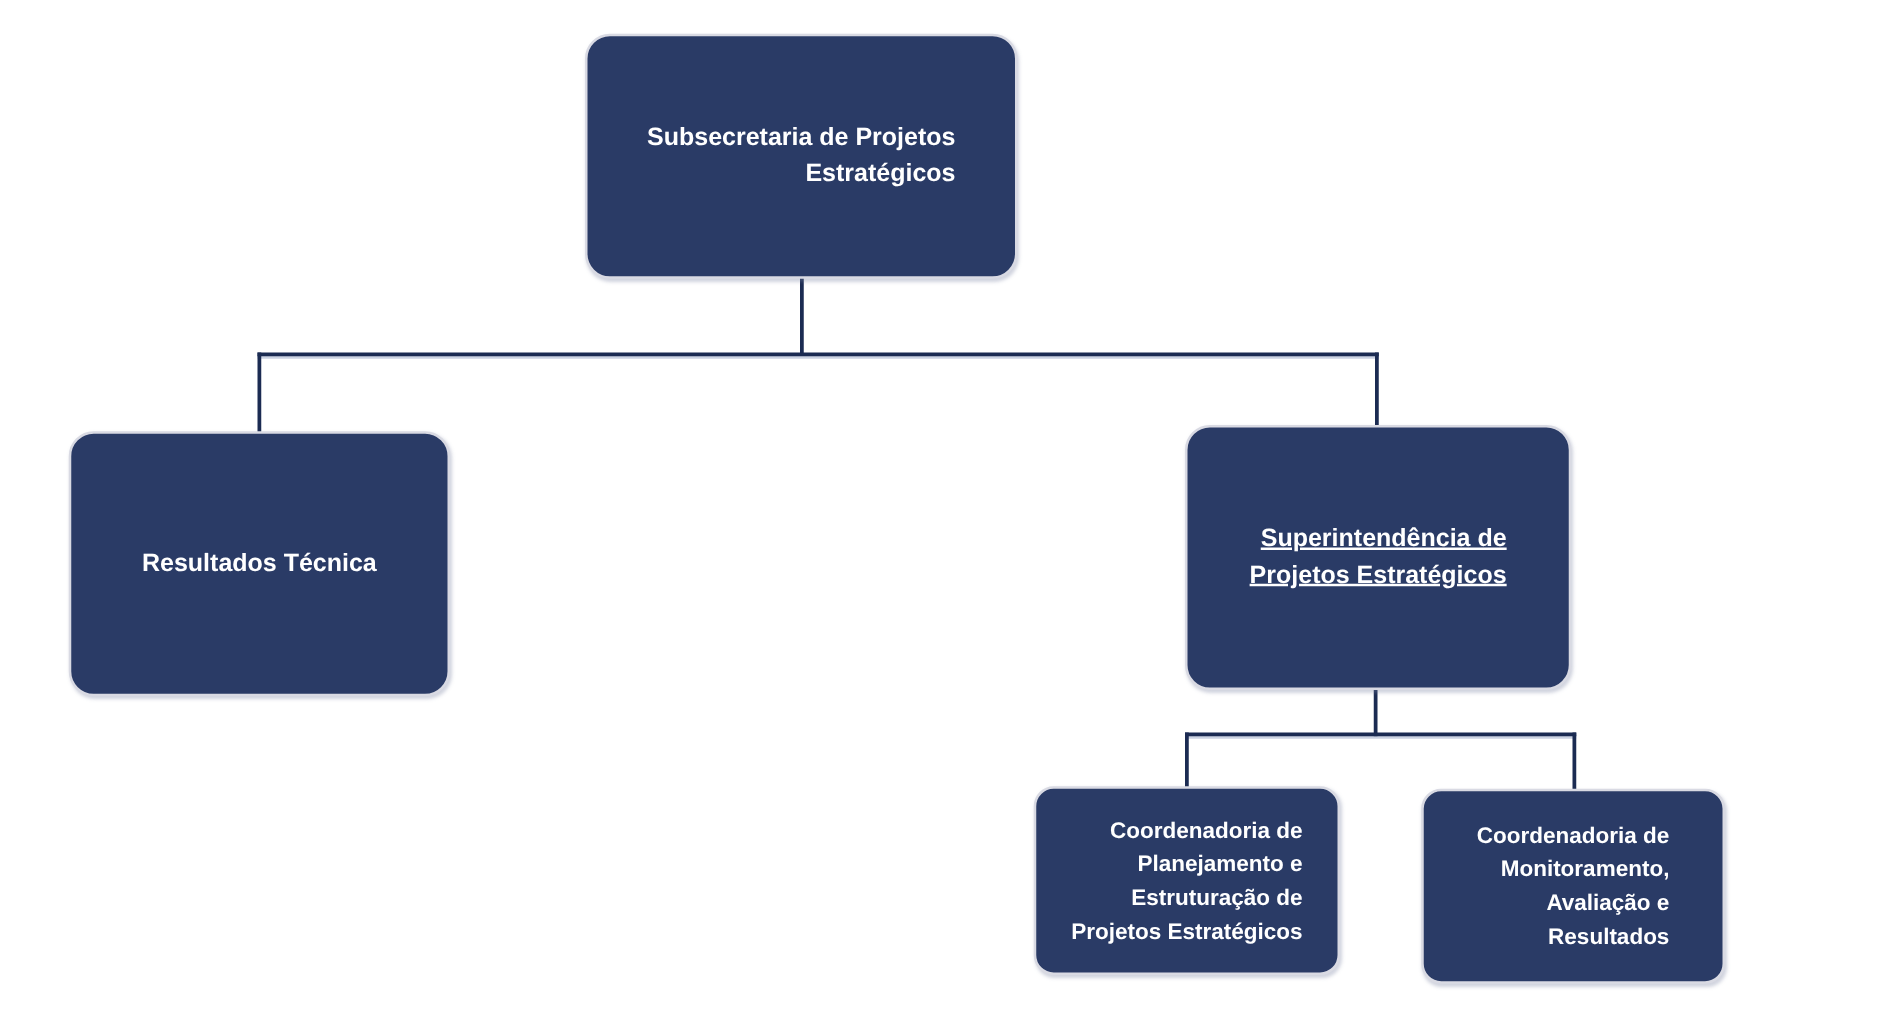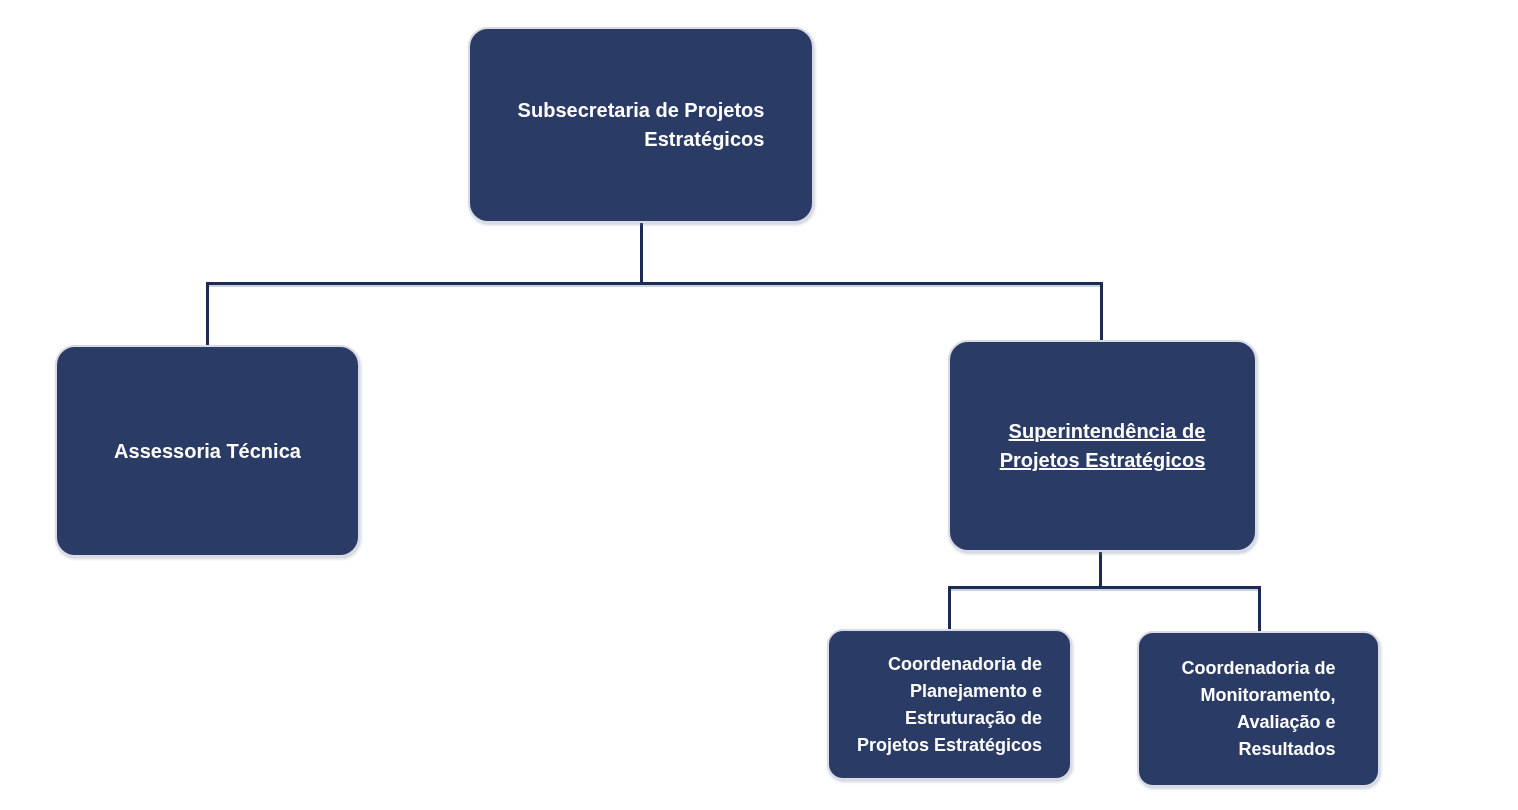--- a/index.html
+++ b/index.html
@@ -53,21 +53,21 @@
   <div class="line" style="left:1100px; top:282px; width:3px; height:59px;"></div>
 
   <div class="line" style="left:1099px; top:551px; width:3px; height:38px;"></div>
   <div class="line h-line" style="left:948px; top:586px; width:313px; height:3px;"></div>
   <div class="line" style="left:948px; top:586px; width:3px; height:44px;"></div>
   <div class="line" style="left:1258px; top:586px; width:3px; height:46px;"></div>
 
   <div class="node n-top">Subsecretaria de Projetos
 Estratégicos</div>
 
-  <div class="node n-assessoria">Assessoria Técnica</div>
+  <div class="node n-assessoria">Resultados Técnica</div>
 
   <div class="node n-super">Superintendência de
 Projetos Estratégicos</div>
 
   <div class="node n-coord1">Coordenadoria de
 Planejamento e
 Estruturação de
 Projetos Estratégicos</div>
 
   <div class="node n-coord2">Coordenadoria de

